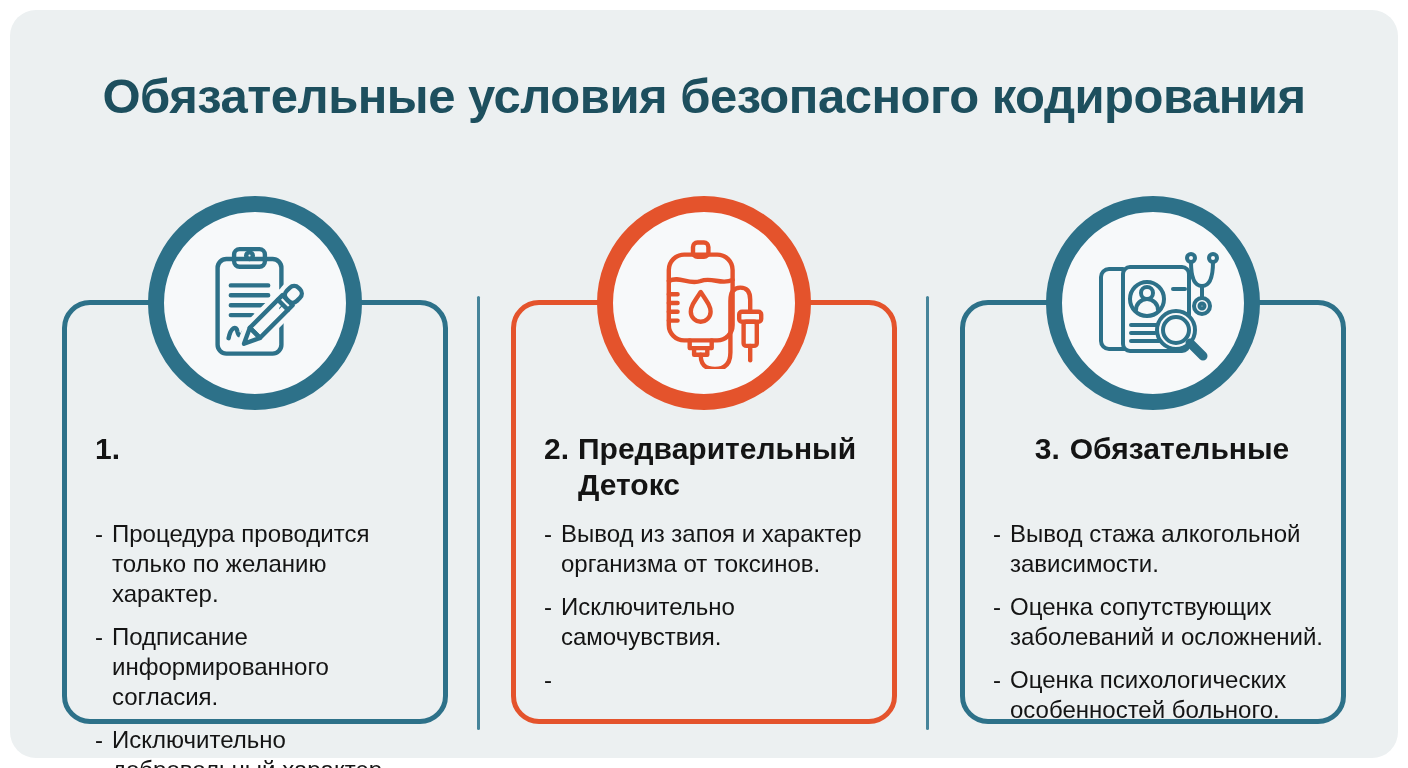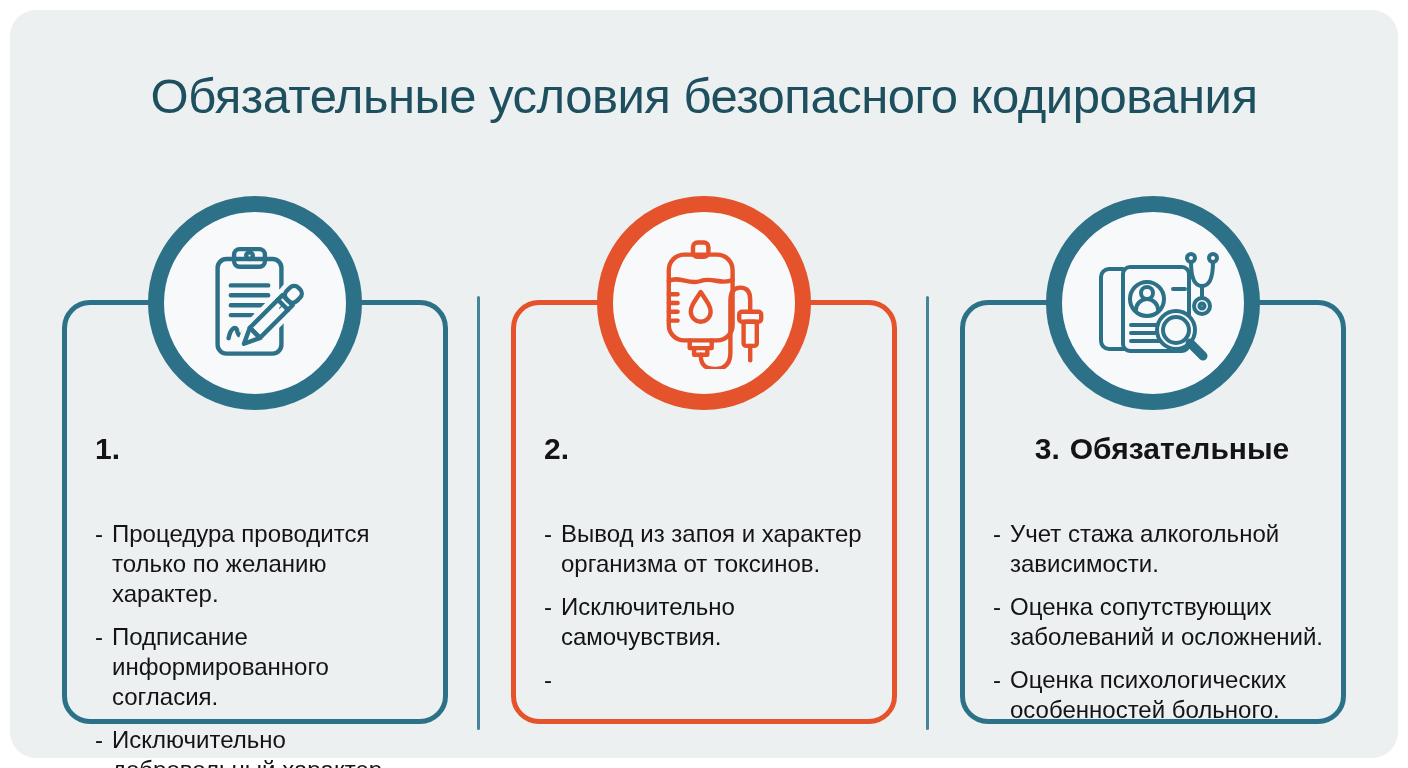--- a/index.html
+++ b/index.html
@@ -4,21 +4,21 @@
 <style>
   :root{
     --teal:#2d7189; --orange:#e4532c; --title_text:#1d4f5e; --body_text:#141414;
     --page_bg:#ecf0f1; --frame_bg:#ffffff; --circle_fill:#f7f9fa; --divider:#46849a;
   }
   *{margin:0;padding:0;box-sizing:border-box}
   html,body{width:1408px;height:768px;overflow:hidden}
   body{background:var(--frame_bg);font-family:"Liberation Sans","DejaVu Sans",sans-serif;position:relative}
   .frame{position:absolute;inset:10px;background:var(--page_bg);border-radius:26px}
   .title{position:absolute;top:58px;left:0;width:100%;text-align:center;
-         font-size:49px;font-weight:400;color:var(--title_text);letter-spacing:-0.5px}
+         font-size:49px;font-weight:700;color:var(--title_text);letter-spacing:-0.5px}
   .cards-row{position:absolute;left:52px;top:290px;width:1284px;display:flex;gap:63px}
   .card{flex:1;height:424px;border:5px solid var(--teal);border-radius:28px;position:relative;background:transparent}
   .card.orange{border-color:var(--orange)}
   .icon-circle{position:absolute;top:-109px;left:50%;margin-left:-107px;width:214px;height:214px;
                border:16px solid var(--teal);border-radius:50%;background:var(--circle_fill);
                display:flex;align-items:center;justify-content:center}
   .card.orange .icon-circle{border-color:var(--orange)}
   .card-body{padding:126px 10px 0 28px}
   .heading{display:flex;min-height:72px;margin-bottom:16px;color:var(--body_text);
            font-size:30px;font-weight:700;line-height:36px}
@@ -112,20 +112,22 @@
             <path d="M57 107 c0 9 4 13 13 13 c10 0 14 -6 14 -15 V58 c0 -8 3 -12 9 -12 c6 0 9 4 9 11 v11"></path>
             <rect x="92" y="68" width="20" height="9" rx="2.5"></rect>
             <rect x="96" y="77" width="12" height="22" rx="2.5"></rect>
             <path d="M102 99 v13"></path>
           </g>
         </svg>
       </div>
       <div class="card-body">
         <h2 class="heading">
           <span class="num">2.</span>
+          <span class="htext">Предварительный
+Детокс</span>
         </h2>
         <div class="bullet">
           <span class="dash">-</span>
           <span class="btext">Вывод из запоя и характер
 организма от токсинов.</span>
         </div>
         <div class="bullet">
           <span class="dash">-</span>
           <span class="btext">Исключительно
 самочувствия.</span>
@@ -159,21 +161,21 @@
           </g>
         </svg>
       </div>
       <div class="card-body">
         <h2 class="heading centered">
           <span class="num">3.</span>
           <span class="htext">Обязательные</span>
         </h2>
         <div class="bullet">
           <span class="dash">-</span>
-          <span class="btext">Учет стажа алкогольной
+          <span class="btext">Вывод стажа алкогольной
 зависимости.</span>
         </div>
         <div class="bullet">
           <span class="dash">-</span>
           <span class="btext">Оценка сопутствующих
 заболеваний и осложнений.</span>
         </div>
         <div class="bullet">
           <span class="dash">-</span>
           <span class="btext">Оценка психологических

